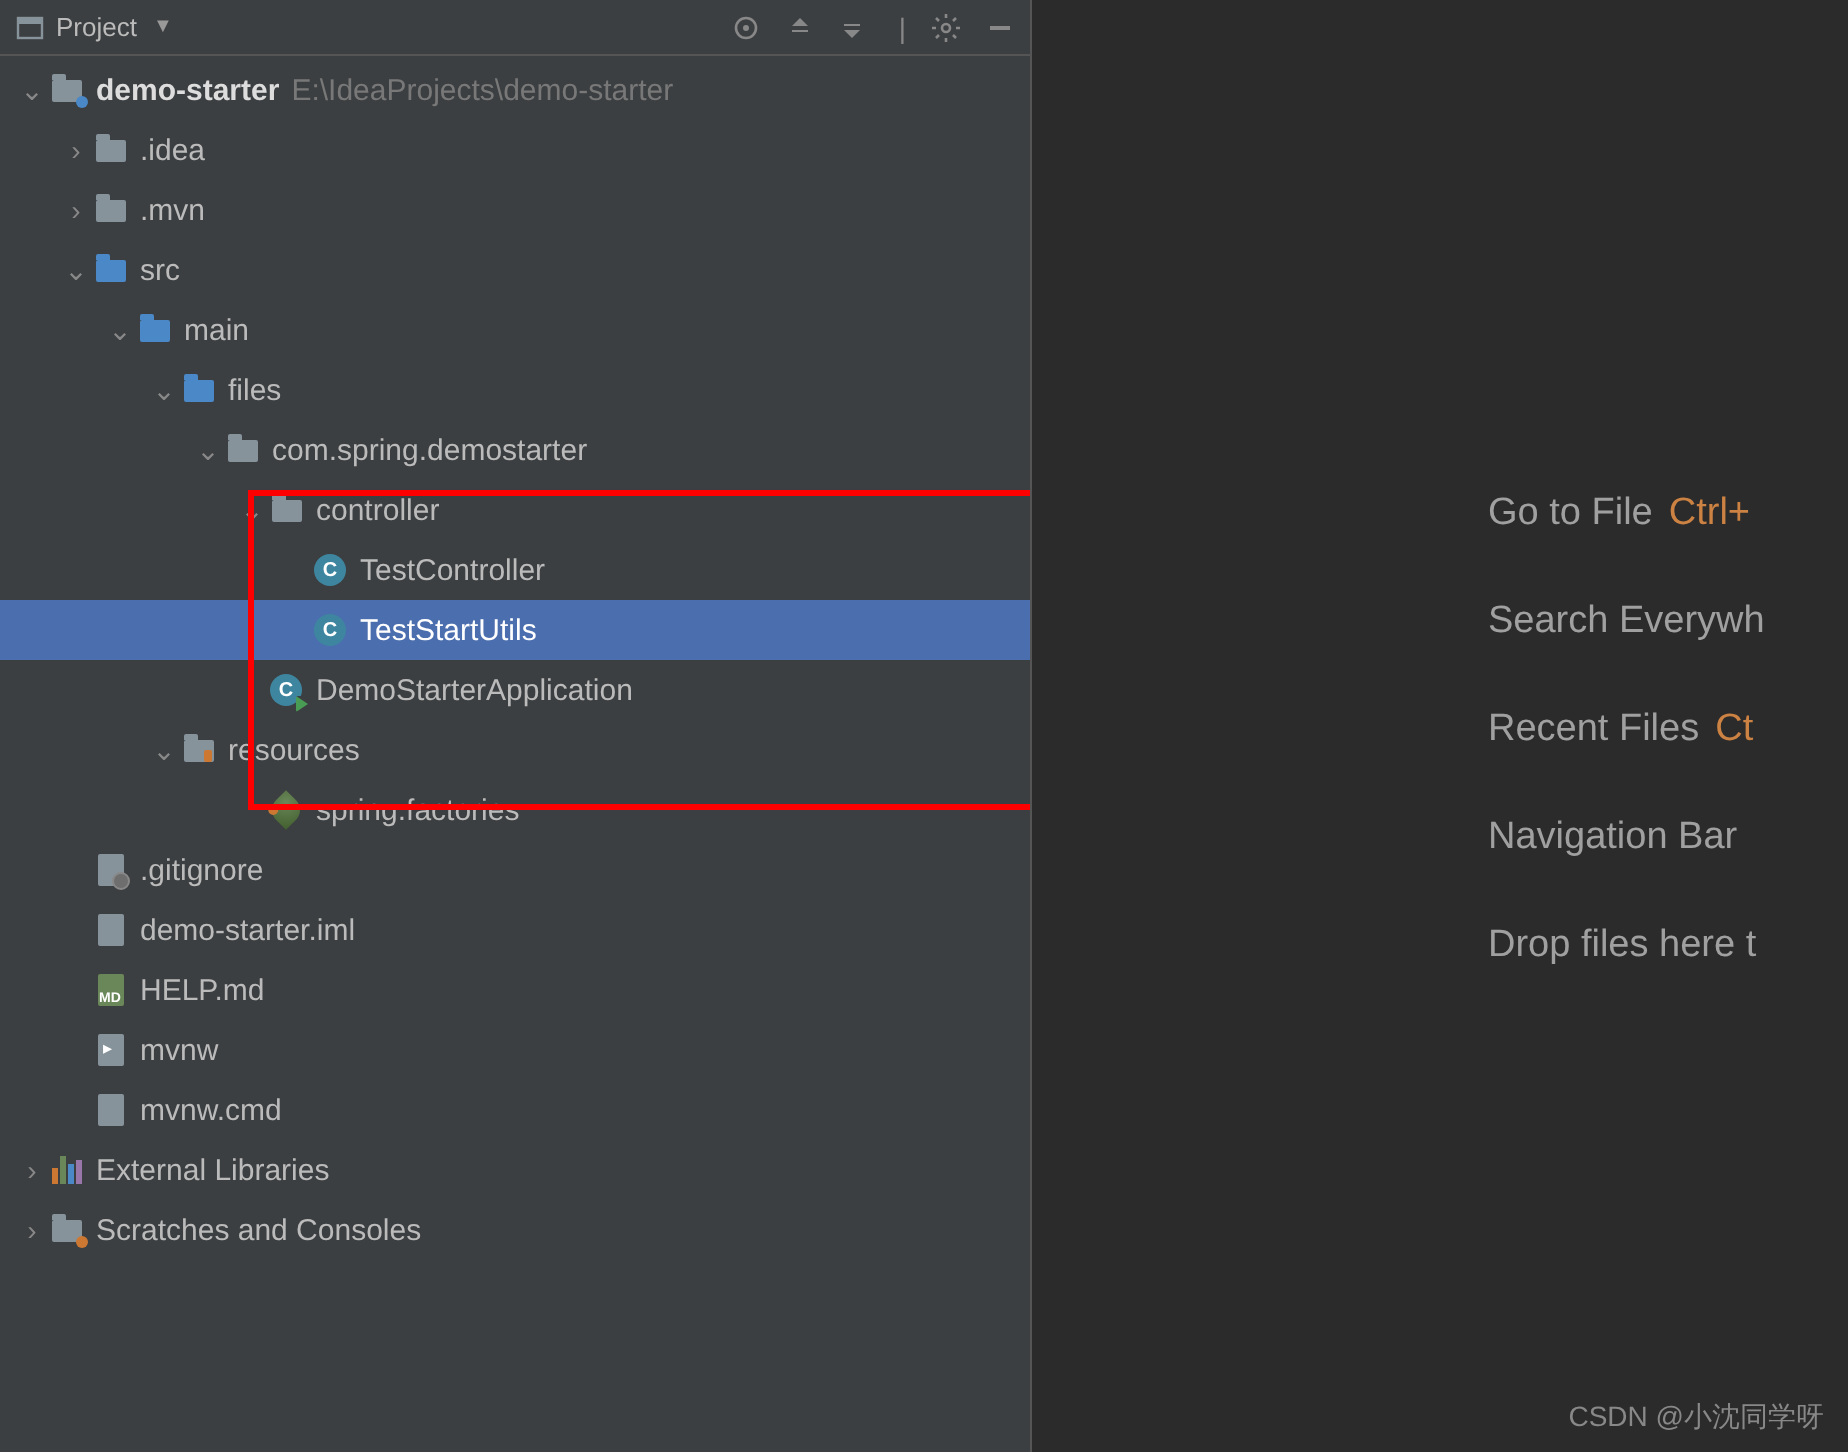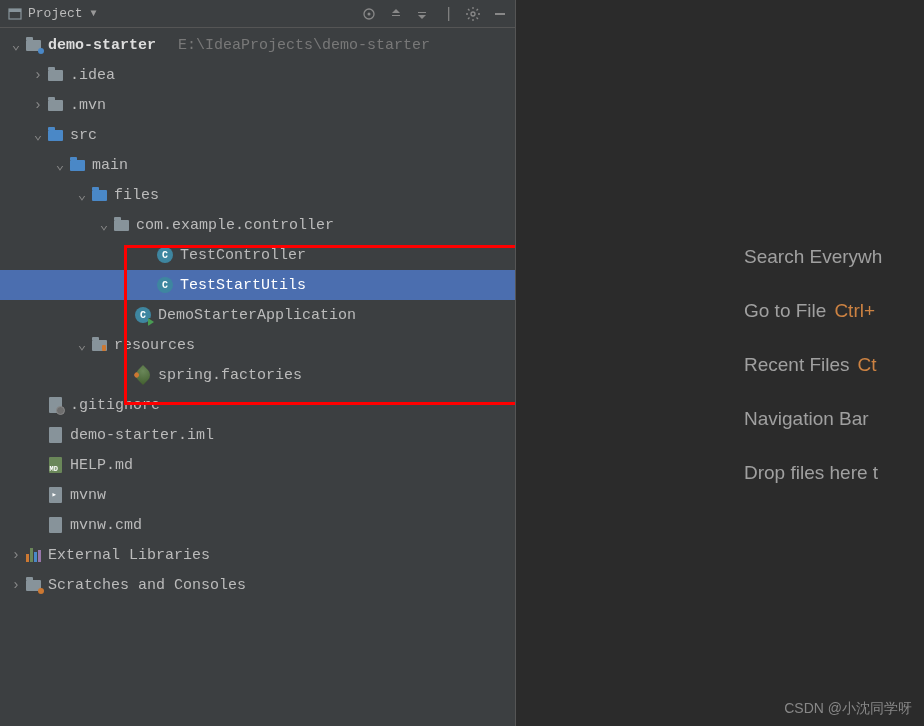--- a/index.html
+++ b/index.html
@@ -12,21 +12,20 @@
       height: 726px;
       overflow: hidden;
       display: flex;
     }
     .sidebar {
       width: 516px;
       background: #3c3f41;
       border-right: 1px solid #555;
       display: flex;
       flex-direction: column;
-      font-family: Liberation Mono, monospace;
     }
     .toolbar {
       height: 28px;
       background: #3c3f41;
       border-bottom: 1px solid #555;
       display: flex;
       align-items: center;
       padding: 0 8px;
       gap: 6px;
     }
@@ -97,21 +96,21 @@
       width: 18px;
       height: 18px;
       margin-right: 6px;
       display: inline-flex;
       align-items: center;
       justify-content: center;
       flex-shrink: 0;
     }
     .node-label { color: #bbbbbb; font-size: 15px; }
     .node-label.bold { font-weight: bold; color: #ddd; text-align: center; }
-    .node-path { color: #787878; font-size: 15px; margin-left: 22px; }
+    .node-path { color: #787878; font-size: 15px; margin-left: 6px; }
     .highlight-box {
       position: absolute;
       border: 3px solid #ff0000;
       pointer-events: none;
       z-index: 3;
     }
     .editor-area {
       flex: 1;
       background: #2b2b2b;
       position: relative;
@@ -262,21 +261,29 @@
           <div class="ico-folder blue"></div>
         </span>
         <span class="node-label">files</span>
       </div>
       <div class="tree-row">
         <span class="indent" style="width: 88px;"></span>
         <span class="arrow expanded"></span>
         <span class="node-icon">
           <div class="ico-folder pkg"></div>
         </span>
-        <span class="node-label">com.example.controller</span>
+        <span class="node-label">com.spring.demostarter</span>
+      </div>
+      <div class="tree-row">
+        <span class="indent" style="width: 110px;"></span>
+        <span class="arrow expanded"></span>
+        <span class="node-icon">
+          <div class="ico-folder pkg"></div>
+        </span>
+        <span class="node-label">controller</span>
       </div>
       <div class="tree-row">
         <span class="indent" style="width: 132px;"></span>
         <span class="arrow none"></span>
         <span class="node-icon">
           <div class="ico-class">C</div>
         </span>
         <span class="node-label">TestController</span>
       </div>
       <div class="tree-row selected">
@@ -371,20 +378,20 @@
           <div class="ico-folder orange-dot"></div>
         </span>
         <span class="node-label">Scratches and Consoles</span>
       </div>
       <div class="highlight-box" style="top: 217px; left: 124px; width: 430px; height: 160px;"></div>
     </div>
 </div>
 
 <div class="editor-area">
   <div id="hints">
+      <div class="hint-line"><span>Go to File</span><span class="hint-shortcut">Ctrl+</span></div>
       <div class="hint-line"><span>Search Everywh</span></div>
-      <div class="hint-line"><span>Go to File</span><span class="hint-shortcut">Ctrl+</span></div>
       <div class="hint-line"><span>Recent Files</span><span class="hint-shortcut">Ct</span></div>
       <div class="hint-line"><span>Navigation Bar</span></div>
       <div class="hint-line"><span>Drop files here t</span></div>
     </div>
   <div class="watermark">CSDN @小沈同学呀</div>
 </div>
 
 </body></html>

